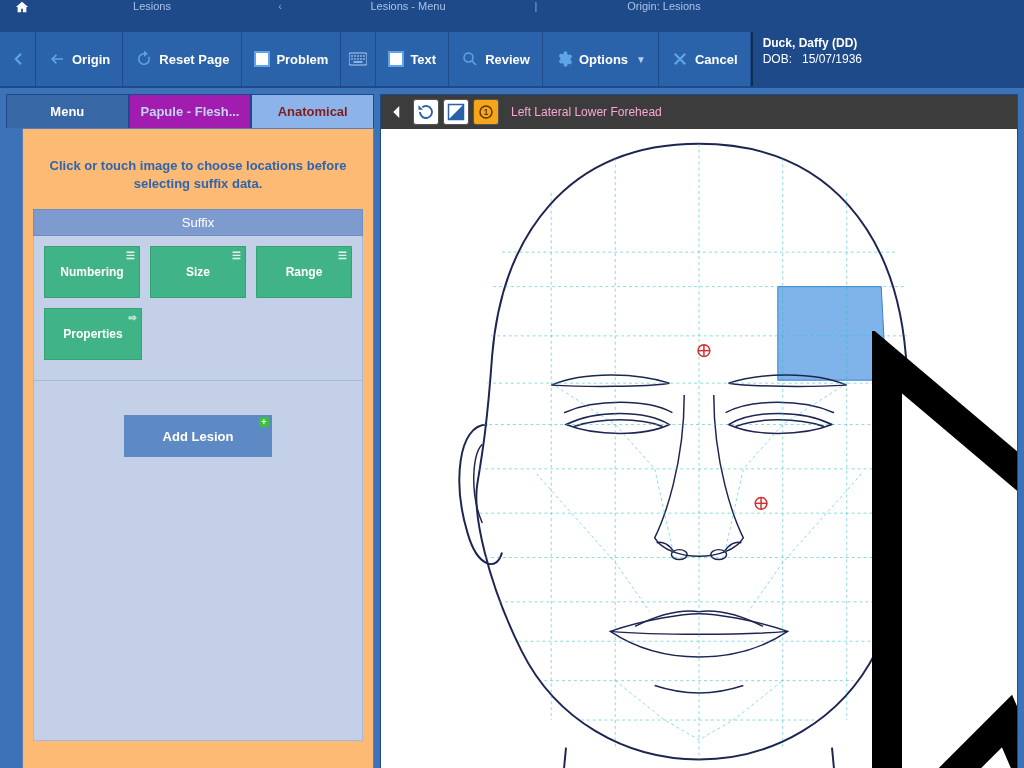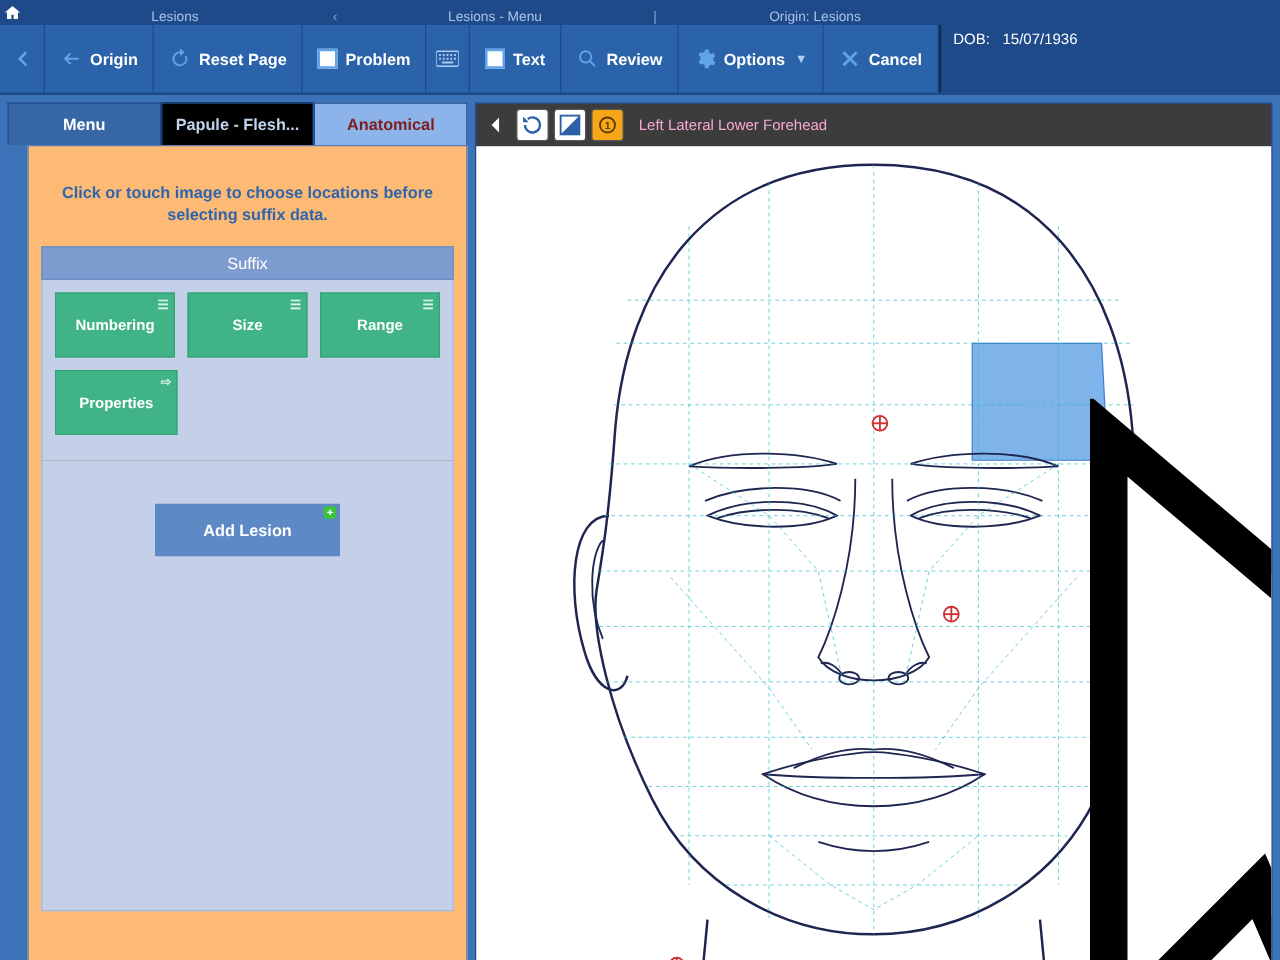--- a/index.html
+++ b/index.html
@@ -1,26 +1,26 @@
 <!DOCTYPE html>
 <html><head>
 <meta charset="utf-8">
 <style>
 * { box-sizing: border-box; margin: 0; padding: 0; font-family: Arial, Helvetica, sans-serif; }
 html, body { width: 1024px; height: 768px; overflow: hidden; background: #3b72b8; }
 
 
 .breadcrumb-bar {
-  height: 20px;
+  height: 32px;
   background: #1e4a8a;
   display: flex;
-  align-items: flex-end;
+  align-items: flex-start;
   color: #a8c3e6;
   font-size: 11px;
-  padding: 0 0;
+  padding: 0 12px;
 }
 .breadcrumb-bar .home-icon { color: #fff; width: 20px; text-align: center; cursor: pointer; }
 .breadcrumb-bar .crumb { flex: 0 0 auto; width: 240px; text-align: center; }
 .breadcrumb-bar .sep { width: 16px; text-align: center; color: #86a8d6; }
 
 
 .toolbar {
   height: 56px;
   background: #2b63aa;
   display: flex;
@@ -78,21 +78,21 @@
   font-weight: bold;
   cursor: pointer;
   border-top: 1px solid #1e4a8a;
   border-left: 1px solid #1e4a8a;
   border-right: 1px solid #1e4a8a;
   overflow: hidden;
   white-space: nowrap;
   padding: 0 6px;
 }
 .tab.menu { background: #3767a5; color: #fff; }
-.tab.mid { background: #000000; color: #c2d4ec; }
+.tab.mid { background: #a21caf; color: #c2d4ec; }
 .tab.active { background: #8db4ea; color: #7f1d1d; }
 
 .panel-body {
   flex: 1;
   background: #fdba74;
   border: 1px solid #5b7db3;
   padding: 10px;
   margin-left: 16px;
 }
 .instructions {
@@ -319,20 +319,21 @@
   </div>
   <div class="tbtn">
     <span class="ticon">
       <svg viewBox="0 0 24 24">
           <path stroke="currentColor" stroke-width="3" d="M5 5l14 14M19 5L5 19"></path>
         </svg>
     </span>
     <span>Cancel</span>
   </div>
   <div class="patient-info">
+    <div class="name">Duck, Daffy (DD)</div>
     <div>
       <span>DOB:</span>&nbsp;&nbsp;
       <span>15/07/1936</span>
     </div>
   </div>
 </div>
 
 <div class="main">
   <div class="left-panel">
     <div class="tabs">

